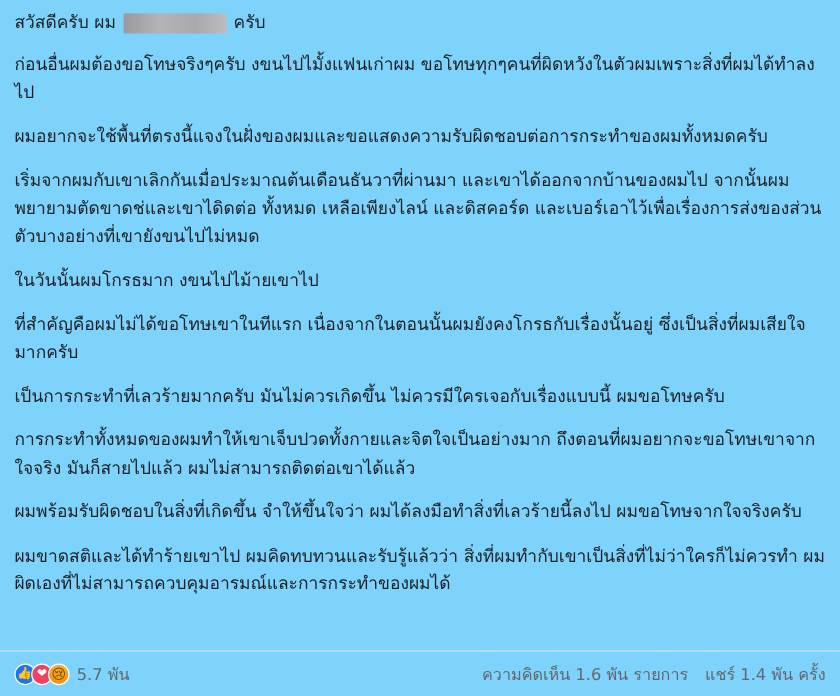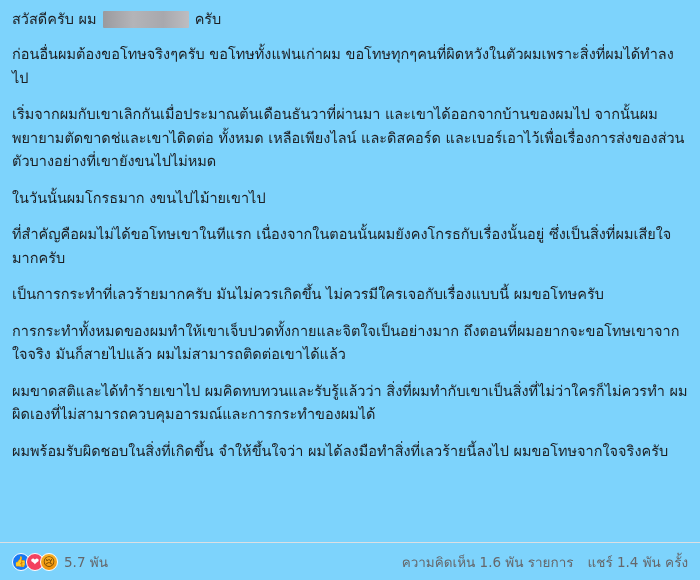--- a/index.html
+++ b/index.html
@@ -131,28 +131,29 @@
 <div class="post">
 
   <div class="post-body">
 
     <p class="line first">
       <span class="greeting-pre">สวัสดีครับ ผม</span>
       <span class="redacted"></span>
       <span class="greeting-post">ครับ</span>
     </p>
 
-    <p class="line">ก่อนอื่นผมต้องขอโทษจริงๆครับ ขอโทษทั้งแฟนเก่าผม ขอโทษทุกๆคนที่ผิดหวังในตัวผมเพราะสิ่งที่ผมได้ทำลงไป</p>
+    <p class="line">ก่อนอื่นผมต้องขอโทษจริงๆครับ งขนไปไมั้งแฟนเก่าผม ขอโทษทุกๆคนที่ผิดหวังในตัวผมเพราะสิ่งที่ผมได้ทำลงไป</p>
+    <p class="line">ผมอยากจะใช้พื้นที่ตรงนี้แจงในฝั่งของผมและขอแสดงความรับผิดชอบต่อการกระทำของผมทั้งหมดครับ</p>
     <p class="line">เริ่มจากผมกับเขาเลิกกันเมื่อประมาณต้นเดือนธันวาที่ผ่านมา และเขาได้ออกจากบ้านของผมไป จากนั้นผมพยายามตัดขาดช่และเขาไดิดต่อ ทั้งหมด เหลือเพียงไลน์ และดิสคอร์ด และเบอร์เอาไว้เพื่อเรื่องการส่งของส่วนตัวบางอย่างที่เขายังขนไปไม่หมด</p>
     <p class="line">ในวันนั้นผมโกรธมาก งขนไปไม้ายเขาไป</p>
     <p class="line">ที่สำคัญคือผมไม่ได้ขอโทษเขาในทีแรก เนื่องจากในตอนนั้นผมยังคงโกรธกับเรื่องนั้นอยู่ ซึ่งเป็นสิ่งที่ผมเสียใจมากครับ</p>
     <p class="line">เป็นการกระทำที่เลวร้ายมากครับ มันไม่ควรเกิดขึ้น ไม่ควรมีใครเจอกับเรื่องแบบนี้ ผมขอโทษครับ</p>
     <p class="line">การกระทำทั้งหมดของผมทำให้เขาเจ็บปวดทั้งกายและจิตใจเป็นอย่างมาก ถึงตอนที่ผมอยากจะขอโทษเขาจากใจจริง มันก็สายไปแล้ว ผมไม่สามารถติดต่อเขาได้แล้ว</p>
+    <p class="line">ผมพร้อมรับผิดชอบในสิ่งที่เกิดขึ้น จำให้ขึ้นใจว่า ผมได้ลงมือทำสิ่งที่เลวร้ายนี้ลงไป ผมขอโทษจากใจจริงครับ</p>
     <p class="line">ผมขาดสติและได้ทำร้ายเขาไป ผมคิดทบทวนและรับรู้แล้วว่า สิ่งที่ผมทำกับเขาเป็นสิ่งที่ไม่ว่าใครก็ไม่ควรทำ ผมผิดเองที่ไม่สามารถควบคุมอารมณ์และการกระทำของผมได้</p>
-    <p class="line">ผมพร้อมรับผิดชอบในสิ่งที่เกิดขึ้น จำให้ขึ้นใจว่า ผมได้ลงมือทำสิ่งที่เลวร้ายนี้ลงไป ผมขอโทษจากใจจริงครับ</p>
 
   </div>
 
   <div class="divider"></div>
 
   <div class="footer">
 
     <div class="reactions">
       <span class="reaction-icons">
         <span class="r-icon r-like">👍</span>

